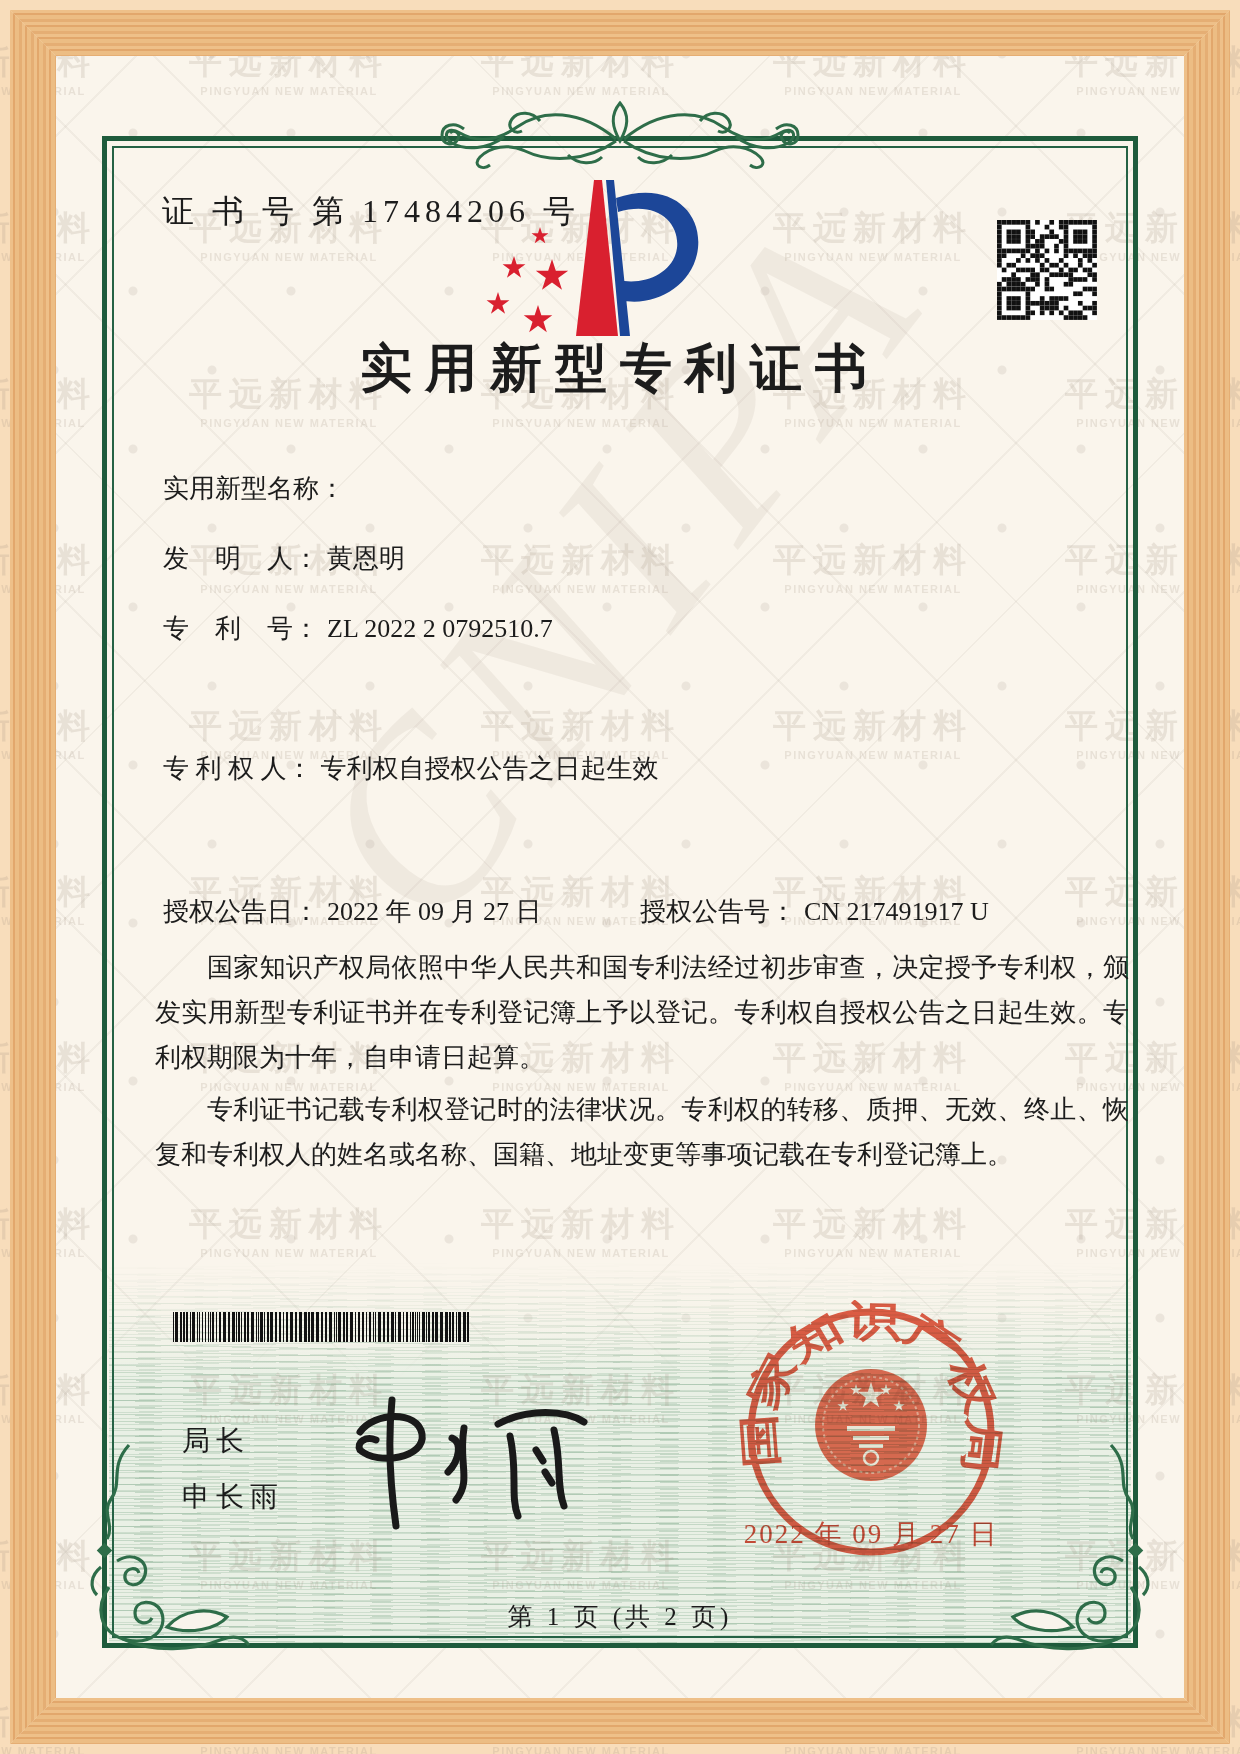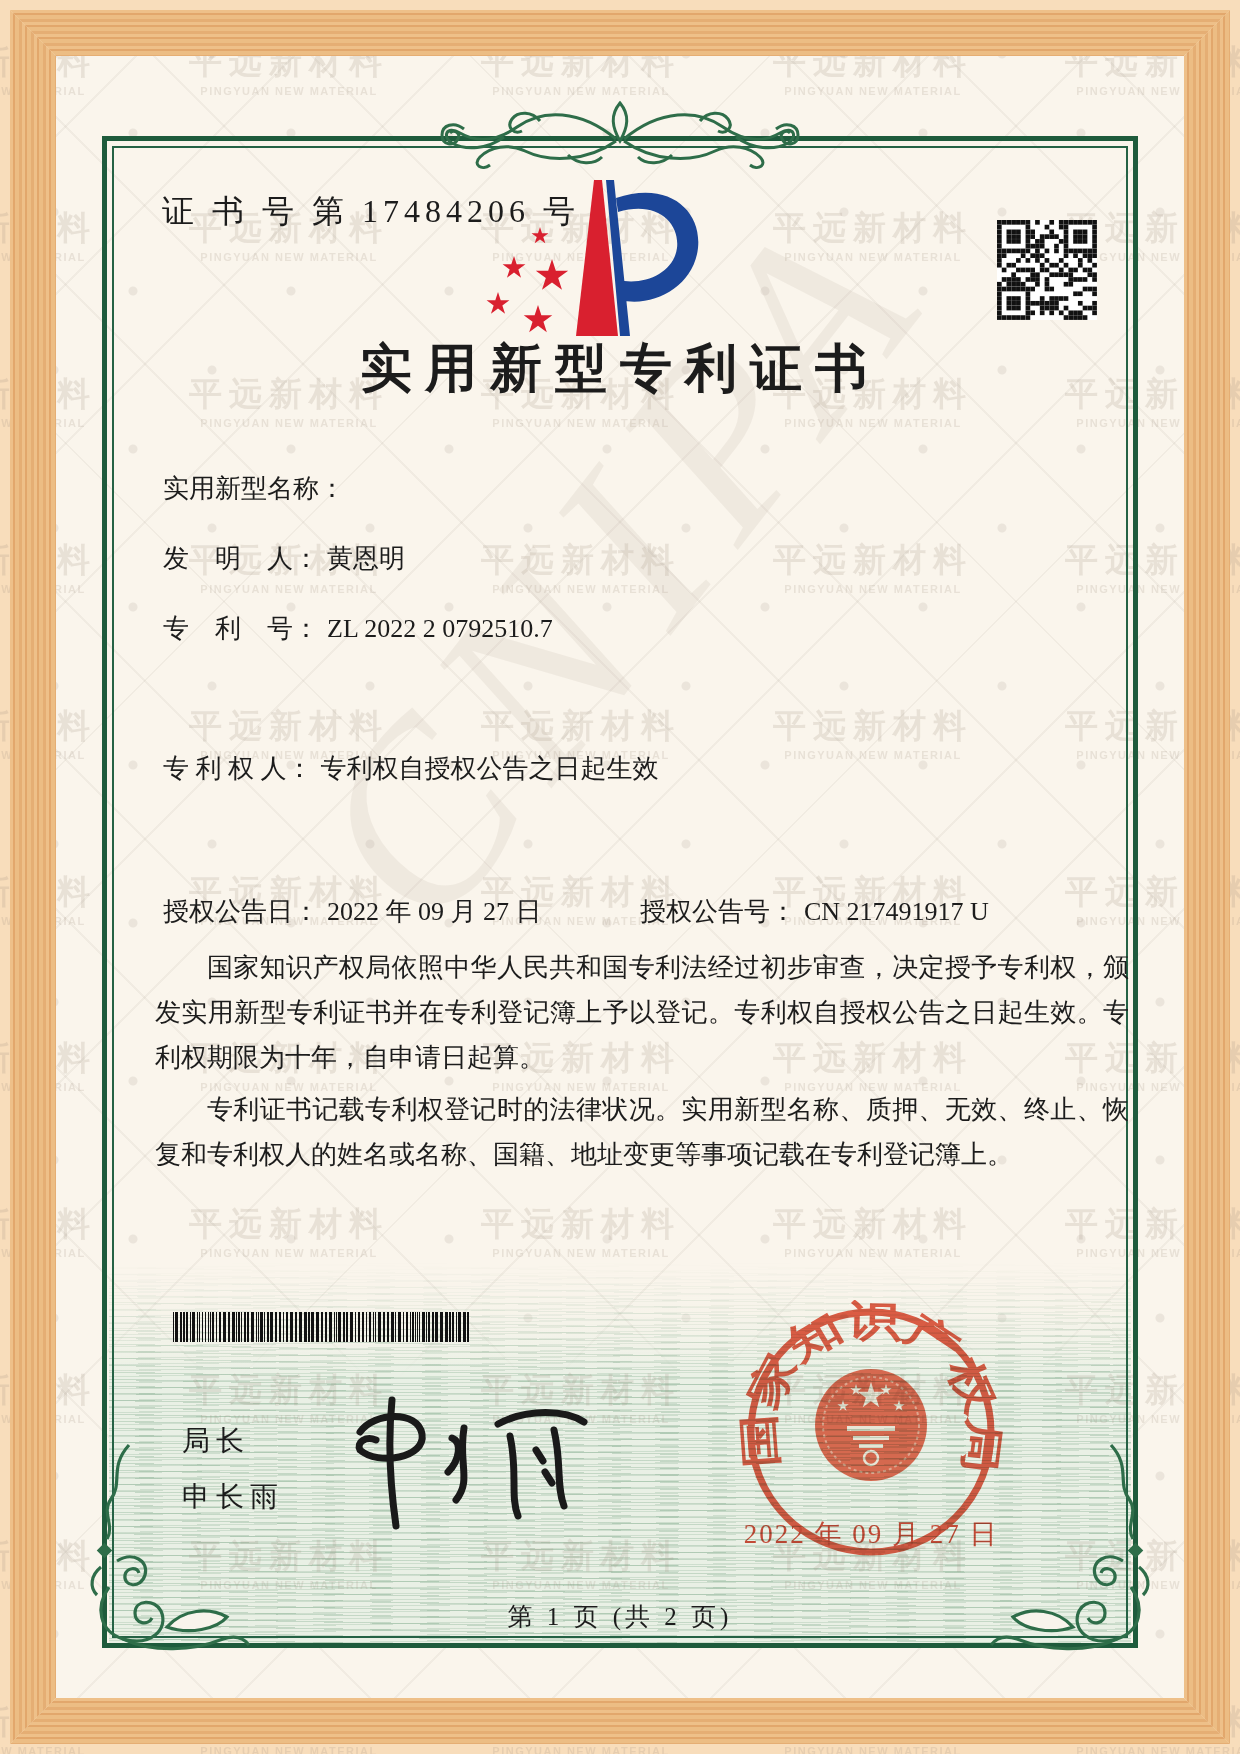--- a/index.html
+++ b/index.html
@@ -638,21 +638,21 @@
       <span class="val">2022 年 09 月 27 日</span>
     </span>
     <span class="pair">
       <span class="lbl">授权公告号：</span>
       <span class="val">CN 217491917 U</span>
     </span>
   </div>
 
   <div class="body-text">
     <p>国家知识产权局依照中华人民共和国专利法经过初步审查，决定授予专利权，颁发实用新型专利证书并在专利登记簿上予以登记。专利权自授权公告之日起生效。专利权期限为十年，自申请日起算。</p>
-    <p>专利证书记载专利权登记时的法律状况。实用新型名称、质押、无效、终止、恢复和专利权人的姓名或名称、国籍、地址变更等事项记载在专利登记簿上。</p>
+    <p>专利证书记载专利权登记时的法律状况。专利权的转移、质押、无效、终止、恢复和专利权人的姓名或名称、国籍、地址变更等事项记载在专利登记簿上。</p>
   </div>
 
   <div class="barcode" id="barcode"><i style="width: 1px; margin-right: 1px;"></i><i style="width: 3px; margin-right: 2px;"></i><i style="width: 2px; margin-right: 1px;"></i><i style="width: 2px; margin-right: 1px;"></i><i style="width: 2px; margin-right: 2px;"></i><i style="width: 1px; margin-right: 1px;"></i><i style="width: 3px; margin-right: 2px;"></i><i style="width: 1px; margin-right: 1px;"></i><i style="width: 1px; margin-right: 2px;"></i><i style="width: 1px; margin-right: 2px;"></i><i style="width: 1px; margin-right: 2px;"></i><i style="width: 1px; margin-right: 1px;"></i><i style="width: 1px; margin-right: 1px;"></i><i style="width: 2px; margin-right: 2px;"></i><i style="width: 1px; margin-right: 2px;"></i><i style="width: 2px; margin-right: 2px;"></i><i style="width: 3px; margin-right: 2px;"></i><i style="width: 2px; margin-right: 2px;"></i><i style="width: 3px; margin-right: 1px;"></i><i style="width: 1px; margin-right: 1px;"></i><i style="width: 2px; margin-right: 1px;"></i><i style="width: 1px; margin-right: 2px;"></i><i style="width: 2px; margin-right: 1px;"></i><i style="width: 2px; margin-right: 2px;"></i><i style="width: 3px; margin-right: 2px;"></i><i style="width: 1px; margin-right: 1px;"></i><i style="width: 1px; margin-right: 1px;"></i><i style="width: 3px; margin-right: 1px;"></i><i style="width: 1px; margin-right: 2px;"></i><i style="width: 2px; margin-right: 1px;"></i><i style="width: 3px; margin-right: 2px;"></i><i style="width: 2px; margin-right: 2px;"></i><i style="width: 2px; margin-right: 2px;"></i><i style="width: 1px; margin-right: 2px;"></i><i style="width: 2px; margin-right: 2px;"></i><i style="width: 3px; margin-right: 2px;"></i><i style="width: 2px; margin-right: 2px;"></i><i style="width: 3px; margin-right: 2px;"></i><i style="width: 3px; margin-right: 1px;"></i><i style="width: 2px; margin-right: 1px;"></i><i style="width: 3px; margin-right: 2px;"></i><i style="width: 3px; margin-right: 2px;"></i><i style="width: 2px; margin-right: 2px;"></i><i style="width: 2px; margin-right: 2px;"></i><i style="width: 3px; margin-right: 2px;"></i><i style="width: 1px; margin-right: 1px;"></i><i style="width: 1px; margin-right: 1px;"></i><i style="width: 3px; margin-right: 2px;"></i><i style="width: 2px; margin-right: 1px;"></i><i style="width: 2px; margin-right: 2px;"></i><i style="width: 3px; margin-right: 2px;"></i><i style="width: 1px; margin-right: 2px;"></i><i style="width: 2px; margin-right: 2px;"></i><i style="width: 2px; margin-right: 2px;"></i><i style="width: 1px; margin-right: 2px;"></i><i style="width: 2px; margin-right: 2px;"></i><i style="width: 1px; margin-right: 1px;"></i><i style="width: 1px; margin-right: 2px;"></i><i style="width: 3px; margin-right: 2px;"></i><i style="width: 2px; margin-right: 2px;"></i><i style="width: 2px; margin-right: 2px;"></i><i style="width: 3px; margin-right: 1px;"></i><i style="width: 1px; margin-right: 2px;"></i><i style="width: 3px; margin-right: 2px;"></i><i style="width: 1px; margin-right: 2px;"></i><i style="width: 2px; margin-right: 2px;"></i><i style="width: 1px; margin-right: 1px;"></i><i style="width: 2px; margin-right: 1px;"></i><i style="width: 1px; margin-right: 1px;"></i><i style="width: 1px; margin-right: 1px;"></i><i style="width: 1px; margin-right: 2px;"></i><i style="width: 3px; margin-right: 1px;"></i><i style="width: 1px; margin-right: 1px;"></i><i style="width: 2px; margin-right: 2px;"></i><i style="width: 2px; margin-right: 1px;"></i><i style="width: 3px; margin-right: 2px;"></i><i style="width: 3px; margin-right: 2px;"></i><i style="width: 3px; margin-right: 1px;"></i><i style="width: 2px; margin-right: 1px;"></i><i style="width: 2px; margin-right: 2px;"></i><i style="width: 1px; margin-right: 1px;"></i><i style="width: 3px; margin-right: 2px;"></i><i style="width: 3px; margin-right: 1px;"></i><i style="width: 2px; margin-right: 2px;"></i></div>
 
   <div class="director">
     <div>局长</div>
     <div>申长雨</div>
   </div>
 
   <svg class="signature" width="280" height="170" viewBox="0 0 280 170">

